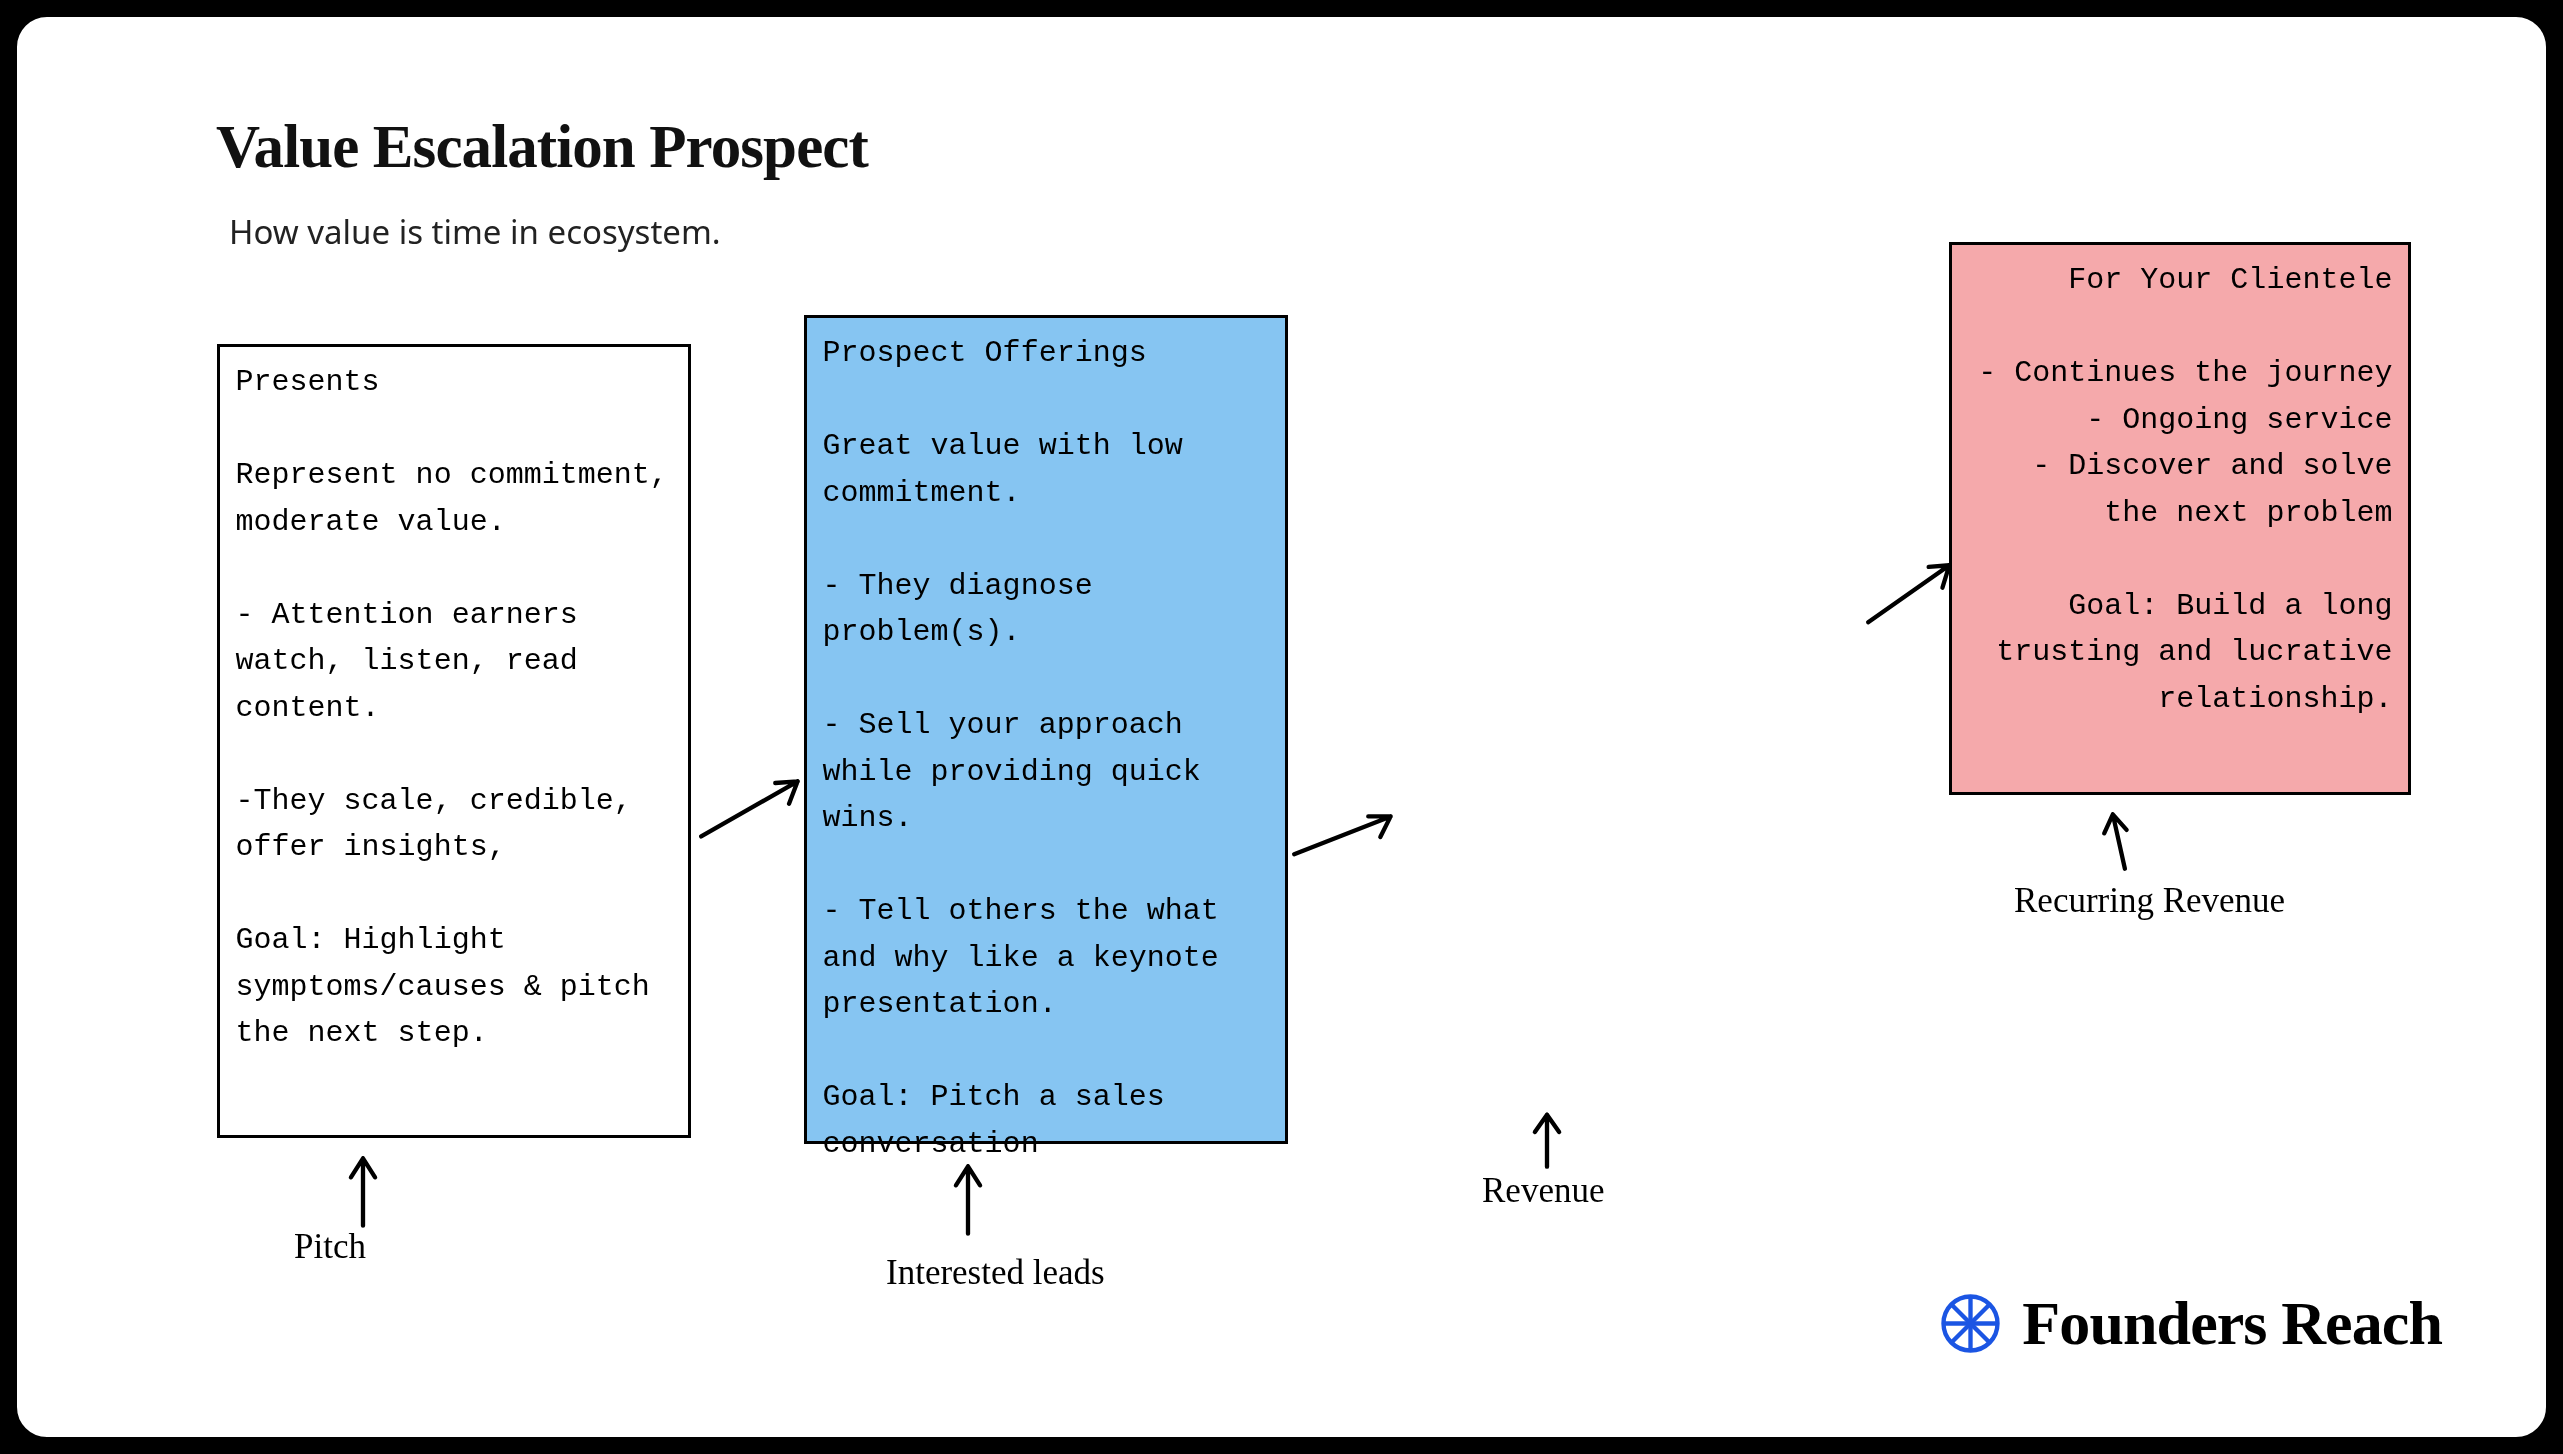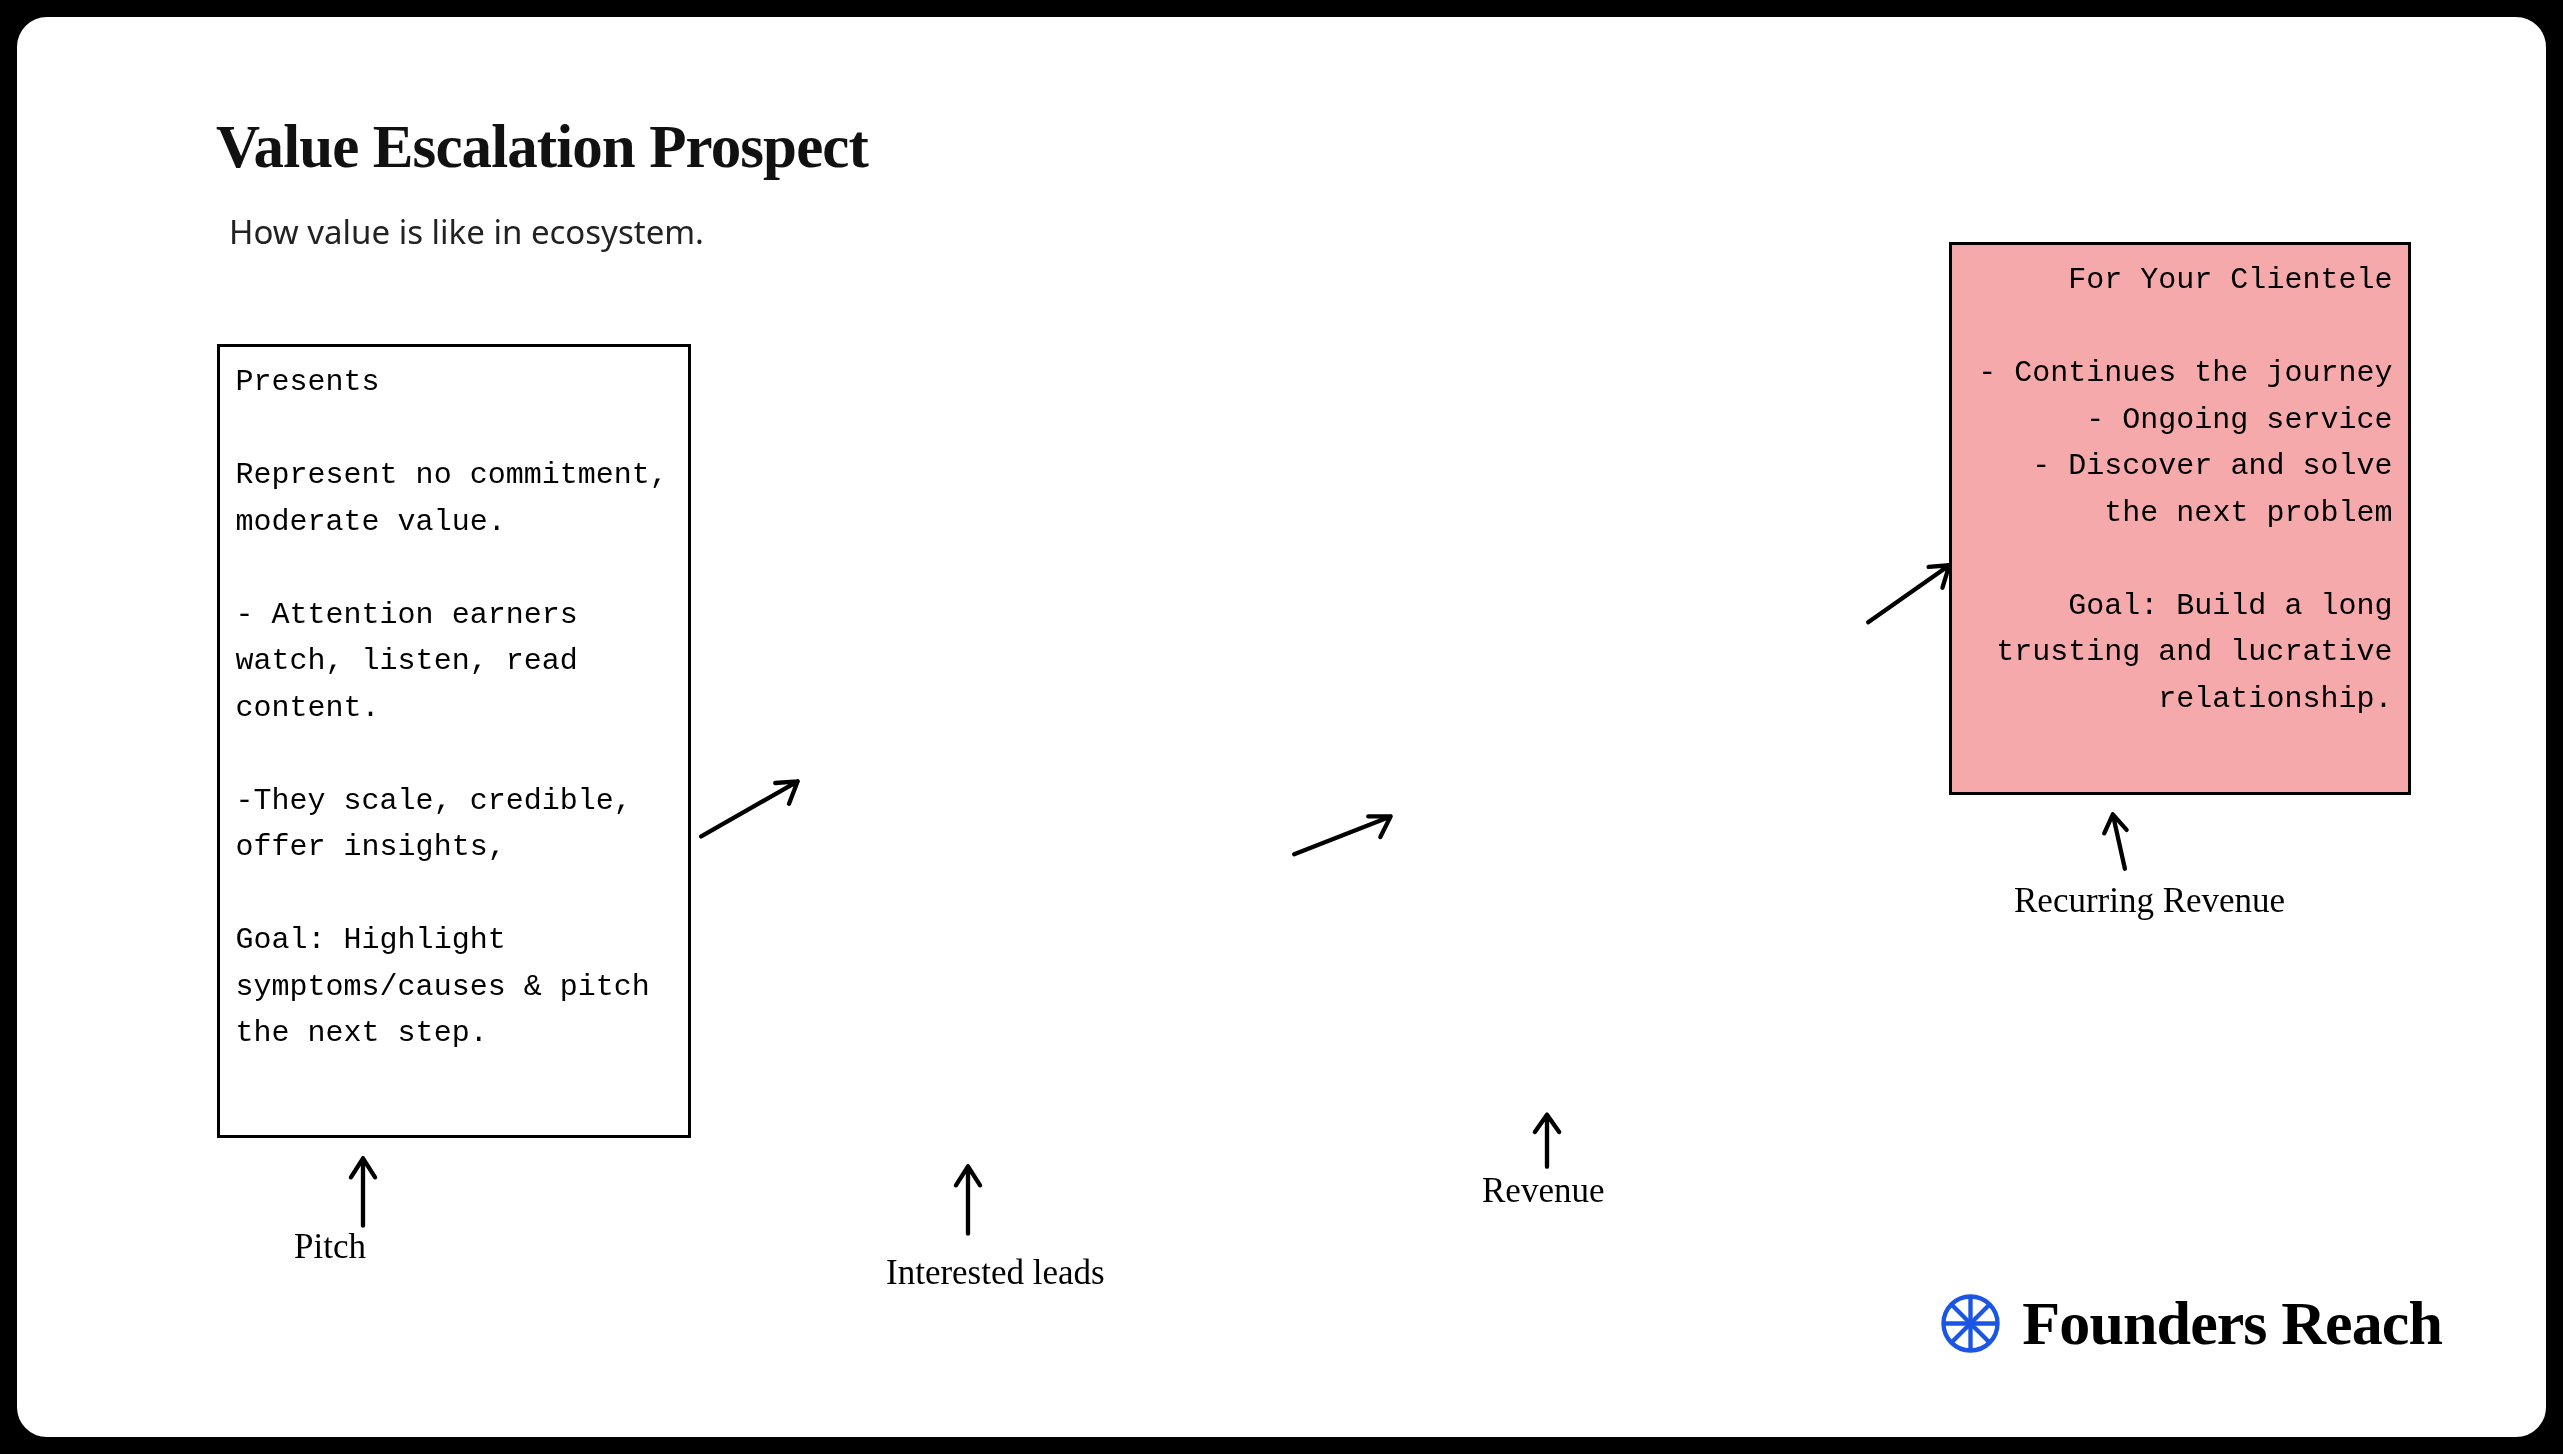--- a/index.html
+++ b/index.html
@@ -74,41 +74,52 @@
     letter-spacing:-0.9px;
   }
 </style>
 </head>
 <body>
 
 <div class="page" style="transform: scale(1);">
   <div class="frame">
 
     <div class="title">Value Escalation Prospect</div>
-    <div class="subtitle">How value is like in ecosystem.</div>
+    <div class="subtitle">How value is time in ecosystem.</div>
 
     <div class="box white" style="left:200px;top:327px;width:474px;height:794px;">Presents
 
 Represent no commitment, moderate value.
 
 - Attention earners watch, listen, read content.
 
 -They scale, credible, offer insights,
 
 Goal: Highlight symptoms/causes &amp; pitch the next step.</div>
 
     <svg class="arrow" style="left:320px;top:1131px;width:52px;height:82px;" viewBox="0 0 60 95">
       <path d="M30 90 L30 12 M30 12 L16 34 M30 12 L44 34" stroke="#000" stroke-width="5" fill="none" stroke-linecap="round"></path>
     </svg>
     <div class="box-label" style="left:277px;top:1210px;">Pitch</div>
 
     <svg class="arrow" style="left:679px;top:752px;width:112px;height:78px;" viewBox="0 0 130 90">
       <path d="M6 78 L118 14 M118 14 L92 16 M118 14 L108 40" stroke="#000" stroke-width="5" fill="none" stroke-linecap="round"></path>
     </svg>
 
+    <div class="box blue" style="left:787px;top:298px;width:484px;height:829px;">Prospect Offerings
+
+Great value with low commitment.
+
+- They diagnose problem(s).
+
+- Sell your approach while providing quick wins.
+
+- Tell others the what and why like a keynote presentation.
+
+Goal: Pitch a sales conversation</div>
     <svg class="arrow" style="left:925px;top:1139px;width:52px;height:82px;" viewBox="0 0 60 95">
       <path d="M30 90 L30 12 M30 12 L16 34 M30 12 L44 34" stroke="#000" stroke-width="5" fill="none" stroke-linecap="round"></path>
     </svg>
     <div class="box-label" style="left:869px;top:1236px;">Interested leads</div>
 
     <svg class="arrow" style="left:1272px;top:787px;width:112px;height:61px;" viewBox="0 0 130 70">
       <path d="M6 58 L118 14 M118 14 L92 14 M118 14 L106 38" stroke="#000" stroke-width="5" fill="none" stroke-linecap="round"></path>
     </svg>
 
     <svg class="arrow" style="left:1504px;top:1089px;width:52px;height:65px;" viewBox="0 0 60 75">

